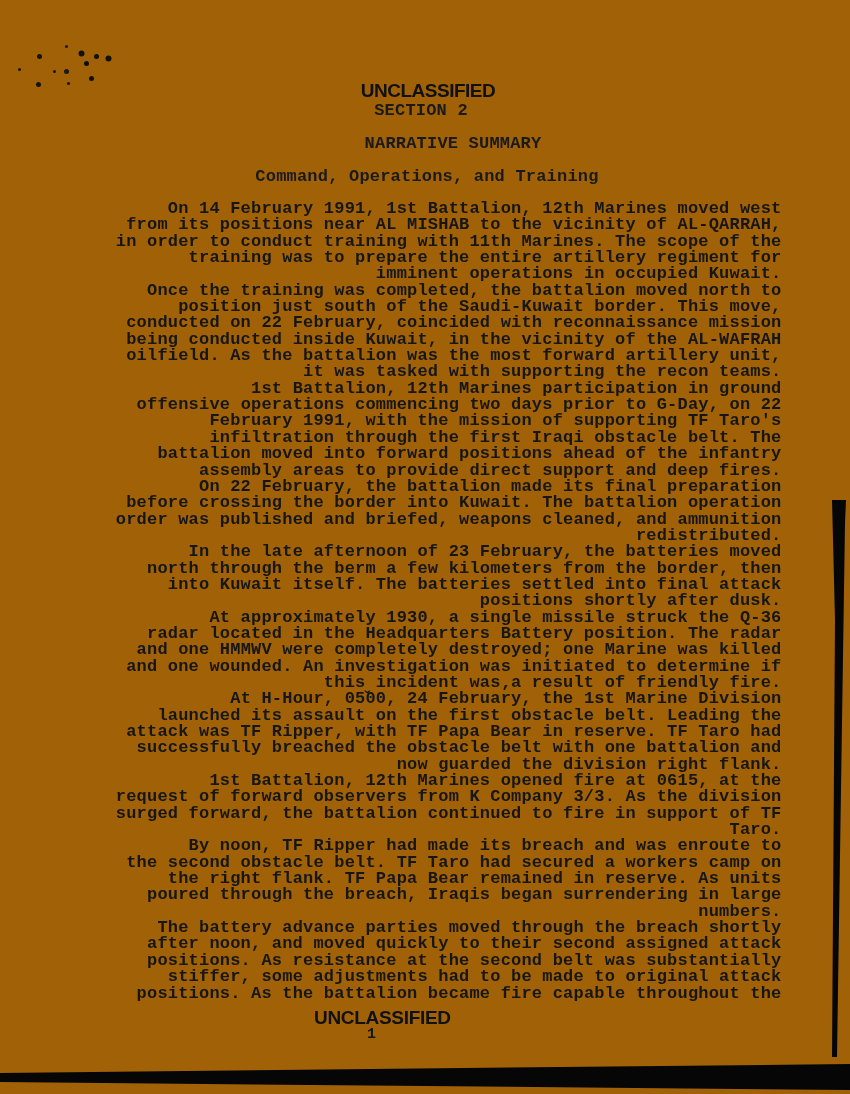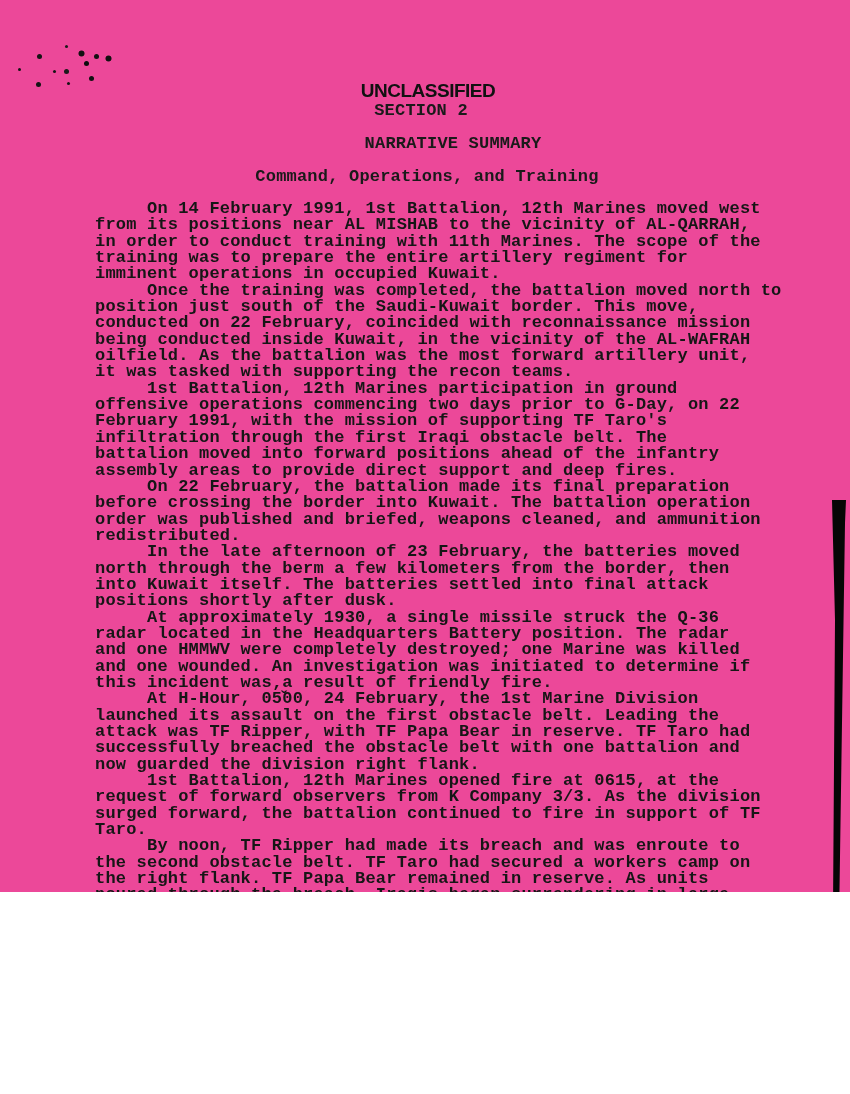--- a/index.html
+++ b/index.html
@@ -1,20 +1,20 @@
 <!DOCTYPE html>
 <html><head>
 <meta charset="utf-8">
 <style>
   html, body { margin: 0; padding: 0; background: #ffffff; }
   .page {
     position: relative;
     width: 850px;
-    height: 892px;
-    background: #ec4899;
+    height: 1094px;
+    background: #a16207;
     overflow: hidden;
     font-family: "Liberation Mono", "DejaVu Sans Mono", monospace;
     color: #161616;
   }
   
   .center-line {
     position: absolute;
     left: 0;
     width: 850px;
     text-align: center;
@@ -45,20 +45,21 @@
     left: 95px;
     top: 201px;
     margin: 0;
     font-family: "Liberation Mono", "DejaVu Sans Mono", monospace;
     font-weight: bold;
     font-size: 17px;
     line-height: 16.35px;
     letter-spacing: 0.2px;
     white-space: pre;
     color: #161616;
+    text-align: right;
   }
   
   .f-class {
     position: absolute;
     left: 314px;
     top: 1007px;
     font-family: "Liberation Sans", sans-serif;
     font-weight: bold;
     font-size: 19px;
     letter-spacing: -0.3px;

